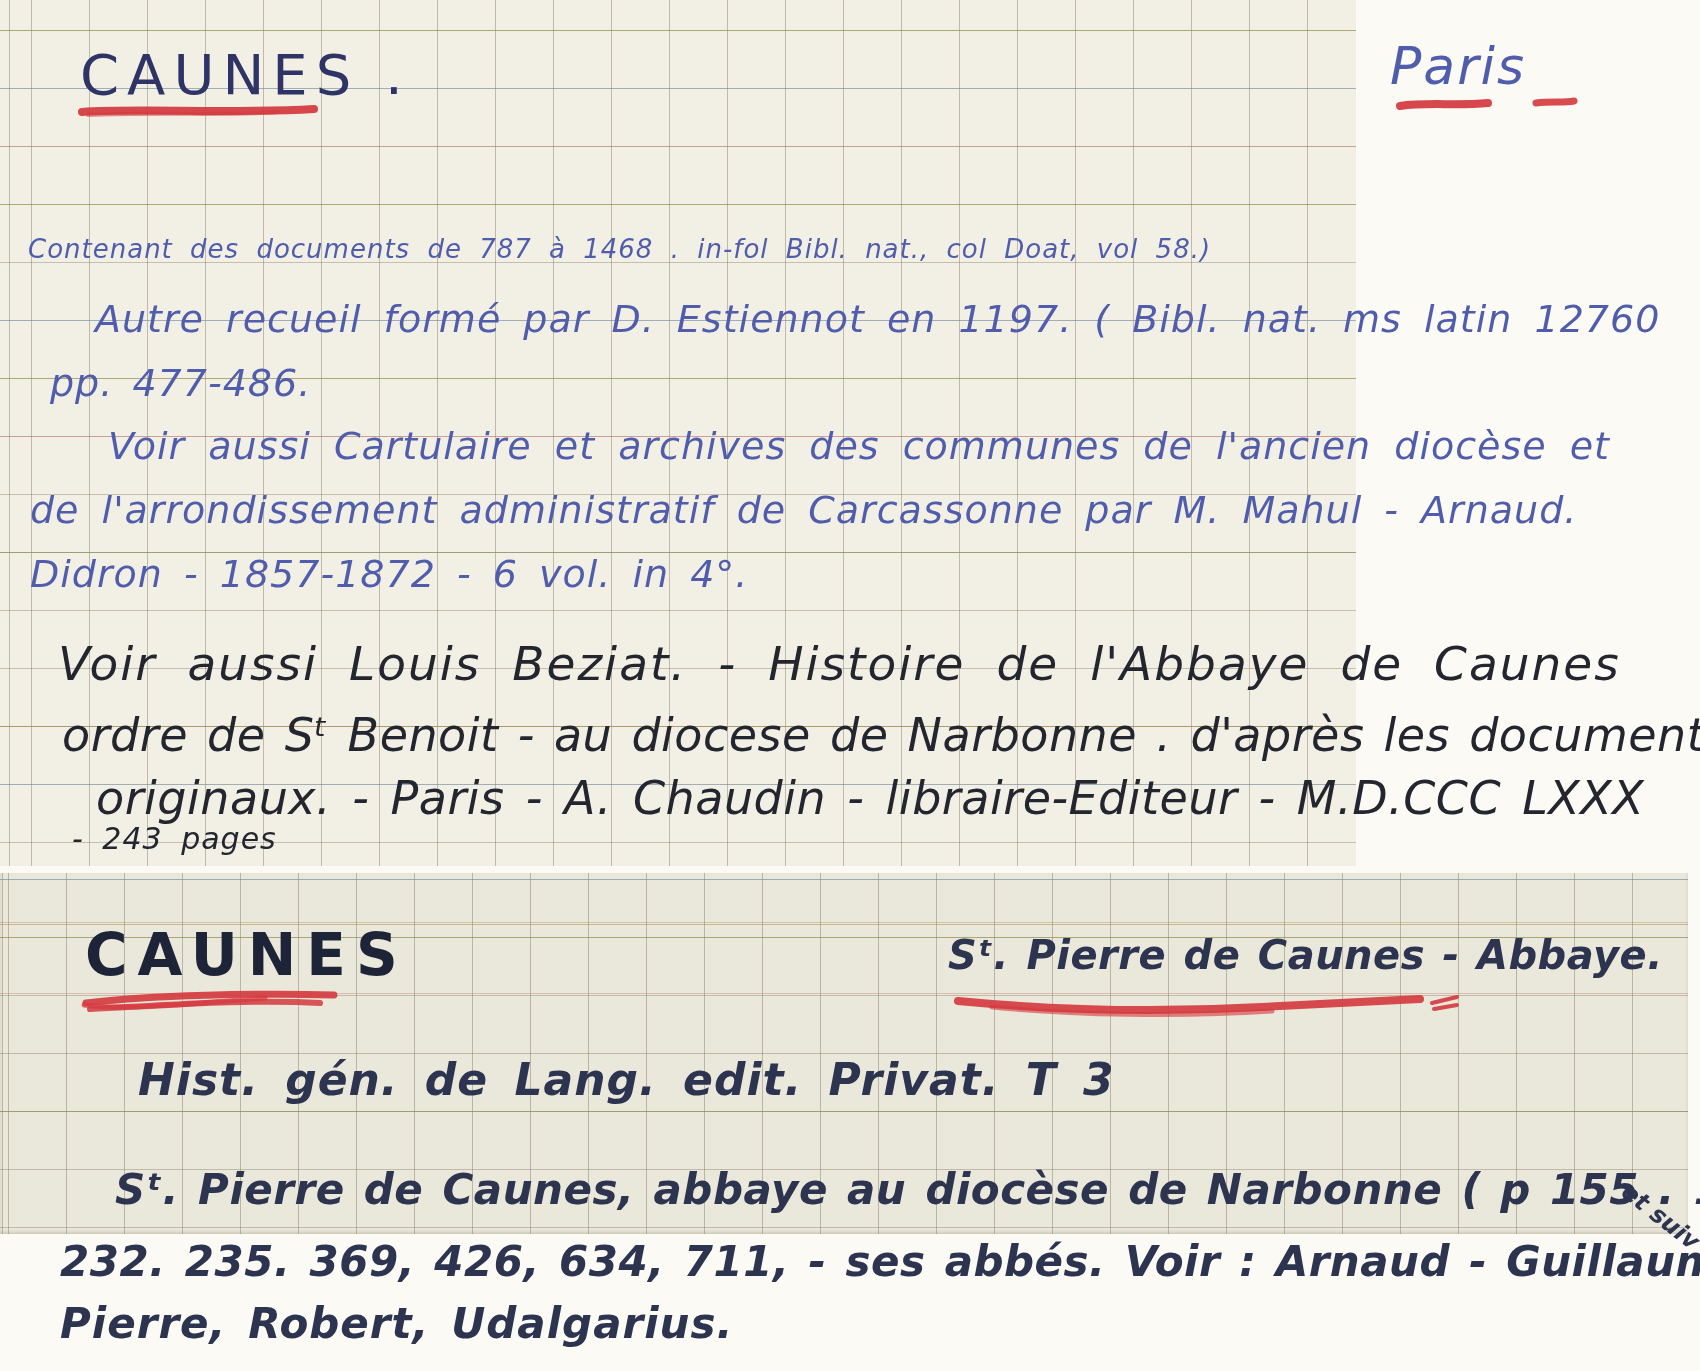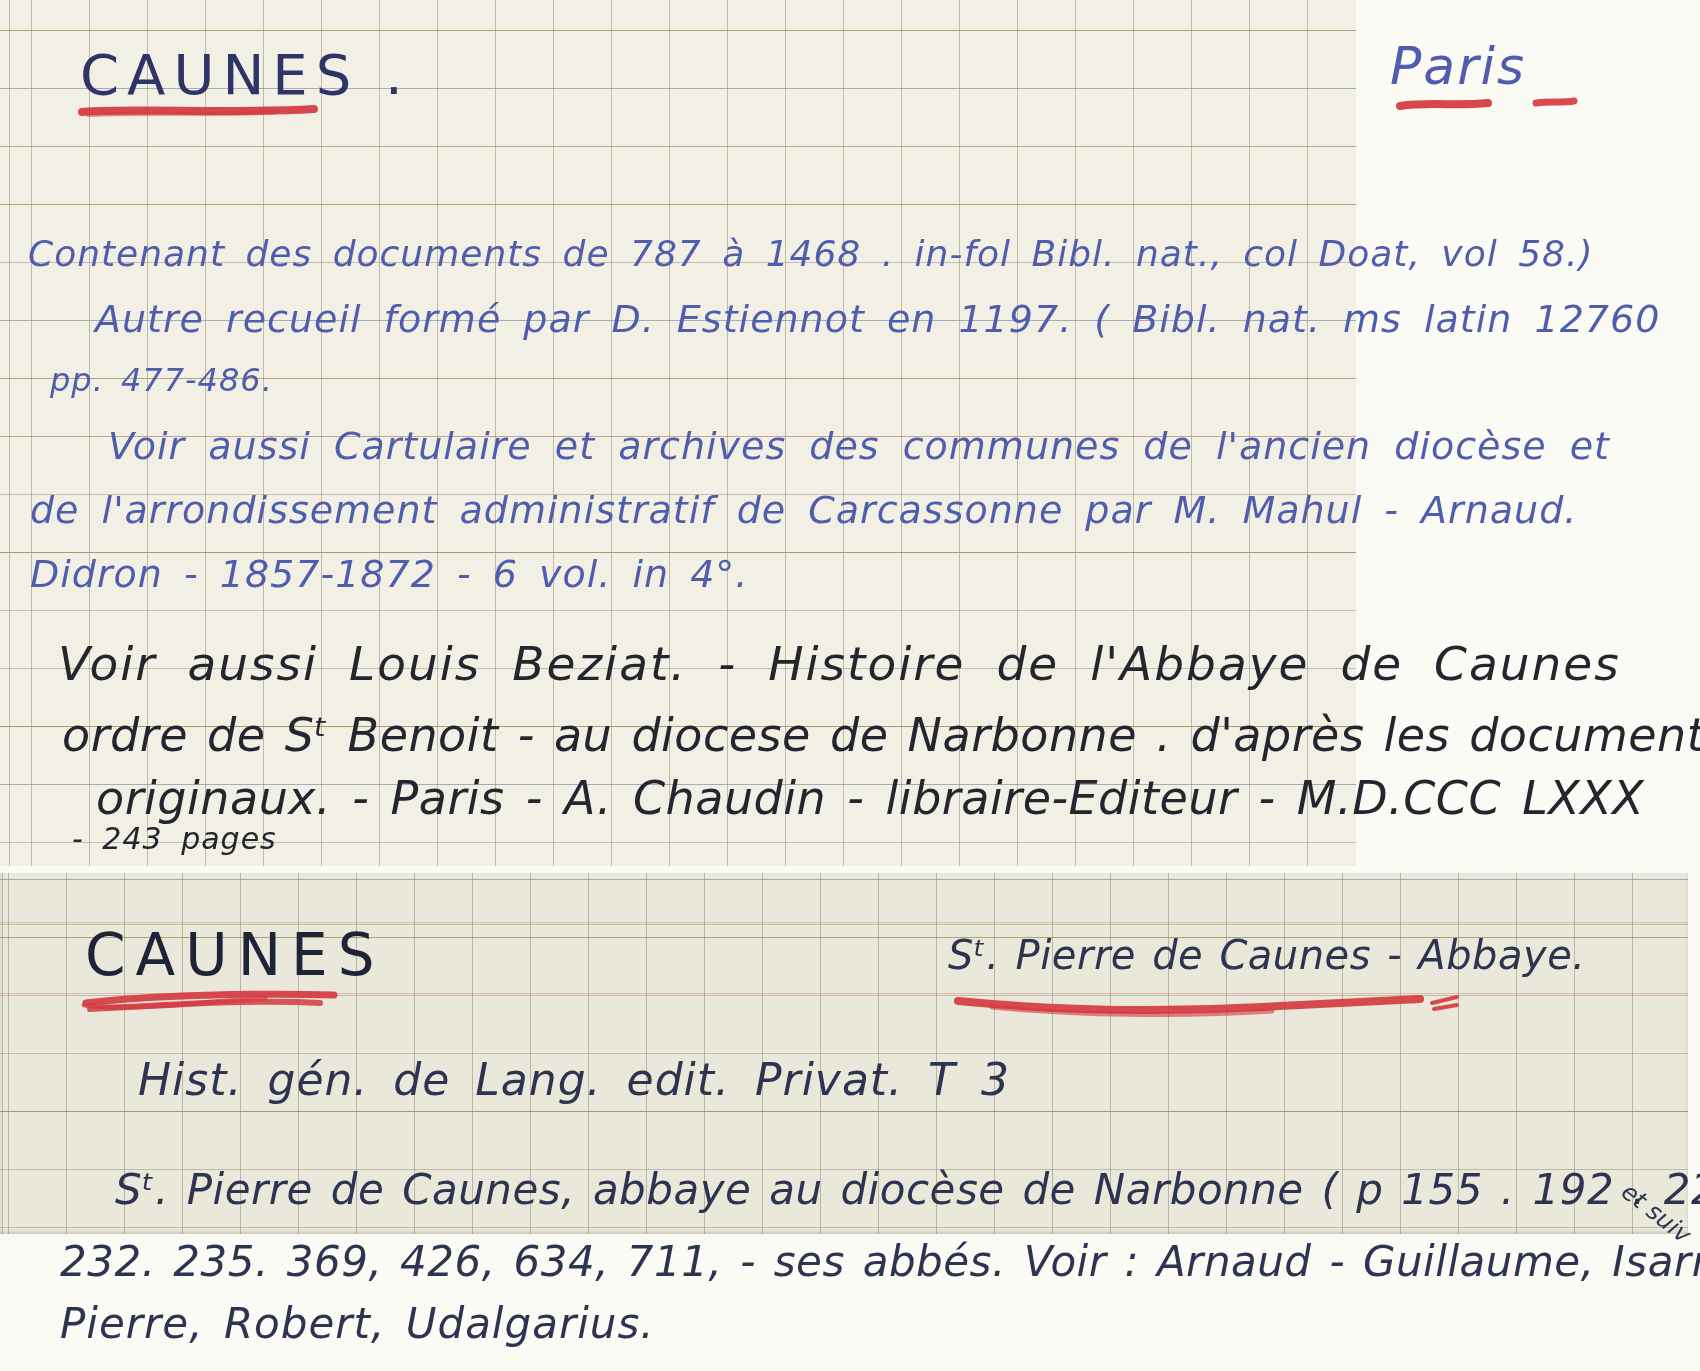--- a/index.html
+++ b/index.html
@@ -20,20 +20,21 @@
       repeating-linear-gradient(to right,  rgba(125,110,85,0.42) 0 1px, transparent 1px 58px),
       repeating-linear-gradient(to bottom, rgba(125,110,85,0.38) 0 1px, transparent 1px 58px);
     background-position: 0 30px, 0 88px, 0 146px, 31px 0, 0 30px;
   }
   #card-top{left:0;top:0;width:1356px;height:866px;}
   #card-bottom{
     left:0;top:873px;width:1688px;height:361px;
     background-color:#eae7db;
     background-position: 0 64px, 0 6px, 0 120px, 8px 0, 0 6px;
     box-shadow:0 -2px 3px rgba(120,110,90,0.25) inset;
+    font-weight:bold;
   }
   .hw{position:absolute;white-space:nowrap;font-style:italic;line-height:1;}
   .blue{color:#4f5dac;}
   .black{color:#23262e;}
   .blublk{color:#2c3450;}
   .caps{font-style:normal;white-space:nowrap;position:absolute;}
   svg{position:absolute;overflow:visible;}
 </style>
 </head>
 <body>
@@ -47,23 +48,23 @@
     <path d="M10 15 C 80 12, 160 16, 200 12" stroke="#d4383e" stroke-width="4" fill="none" stroke-linecap="round" opacity="0.55"></path>
   </svg>
 
   <div class="hw blue" style="left:1390px;top:40px;font-size:52px;letter-spacing:2px;">Paris</div>
 
   <svg style="left:1396px;top:94px;" width="185" height="20" viewBox="0 0 185 20">
     <path d="M4 12 C 30 8, 60 12, 92 9" stroke="#d4383e" stroke-width="8" fill="none" stroke-linecap="round" opacity="0.92"></path>
     <path d="M140 9 C 155 7, 168 9, 178 7" stroke="#d4383e" stroke-width="7" fill="none" stroke-linecap="round" opacity="0.9"></path>
   </svg>
 
-  <div class="hw blue" style="left:28px; top:236px;font-size:36px;letter-spacing:1px;word-spacing:8px;">Contenant des documents de 787 à 1468 . in-fol Bibl. nat., col Doat, vol 58.)</div>
+  <div class="hw blue" style="left:28px; top:236px;font-size:26px;letter-spacing:1px;word-spacing:8px;">Contenant des documents de 787 à 1468 . in-fol Bibl. nat., col Doat, vol 58.)</div>
   <div class="hw blue" style="left:95px; top:300px;font-size:38px;letter-spacing:1px;word-spacing:9px;">Autre recueil formé par D. Estiennot en 1197. ( Bibl. nat. ms latin 12760</div>
-  <div class="hw blue" style="left:50px; top:364px;font-size:32px;letter-spacing:1px;word-spacing:6px;text-align:center;">pp. 477-486.</div>
+  <div class="hw blue" style="left:50px; top:364px;font-size:38px;letter-spacing:1px;word-spacing:6px;text-align:center;">pp. 477-486.</div>
   <div class="hw blue" style="left:108px;top:427px;font-size:38px;letter-spacing:1px;word-spacing:10px;">Voir aussi Cartulaire et archives des communes de l'ancien diocèse et</div>
   <div class="hw blue" style="left:30px; top:491px;font-size:38px;letter-spacing:1px;word-spacing:9px;">de l'arrondissement administratif de Carcassonne par M. Mahul - Arnaud.</div>
   <div class="hw blue" style="left:30px; top:555px;font-size:38px;letter-spacing:1px;word-spacing:8px;">Didron - 1857-1872 - 6 vol. in 4°.</div>
 
   <div class="hw black" style="left:58px;top:640px;font-size:47px;letter-spacing:2px;word-spacing:14px;">Voir aussi Louis Beziat. - Histoire de l'Abbaye de Caunes</div>
   <div class="hw black" style="left:62px;top:712px;font-size:46px;letter-spacing:0.5px;word-spacing:4px;">ordre de Sᵗ Benoit - au diocese de Narbonne . d'après les documents</div>
   <div class="hw black" style="left:68px;top:775px;font-size:46px;letter-spacing:0.5px;word-spacing:6px;margin-left:28px;">originaux. - Paris - A. Chaudin - libraire-Editeur - M.D.CCC LXXX</div>
   <div class="hw black" style="left:72px;top:824px;font-size:30px;letter-spacing:1px;word-spacing:8px;">- 243 pages</div>
 </div>
 

